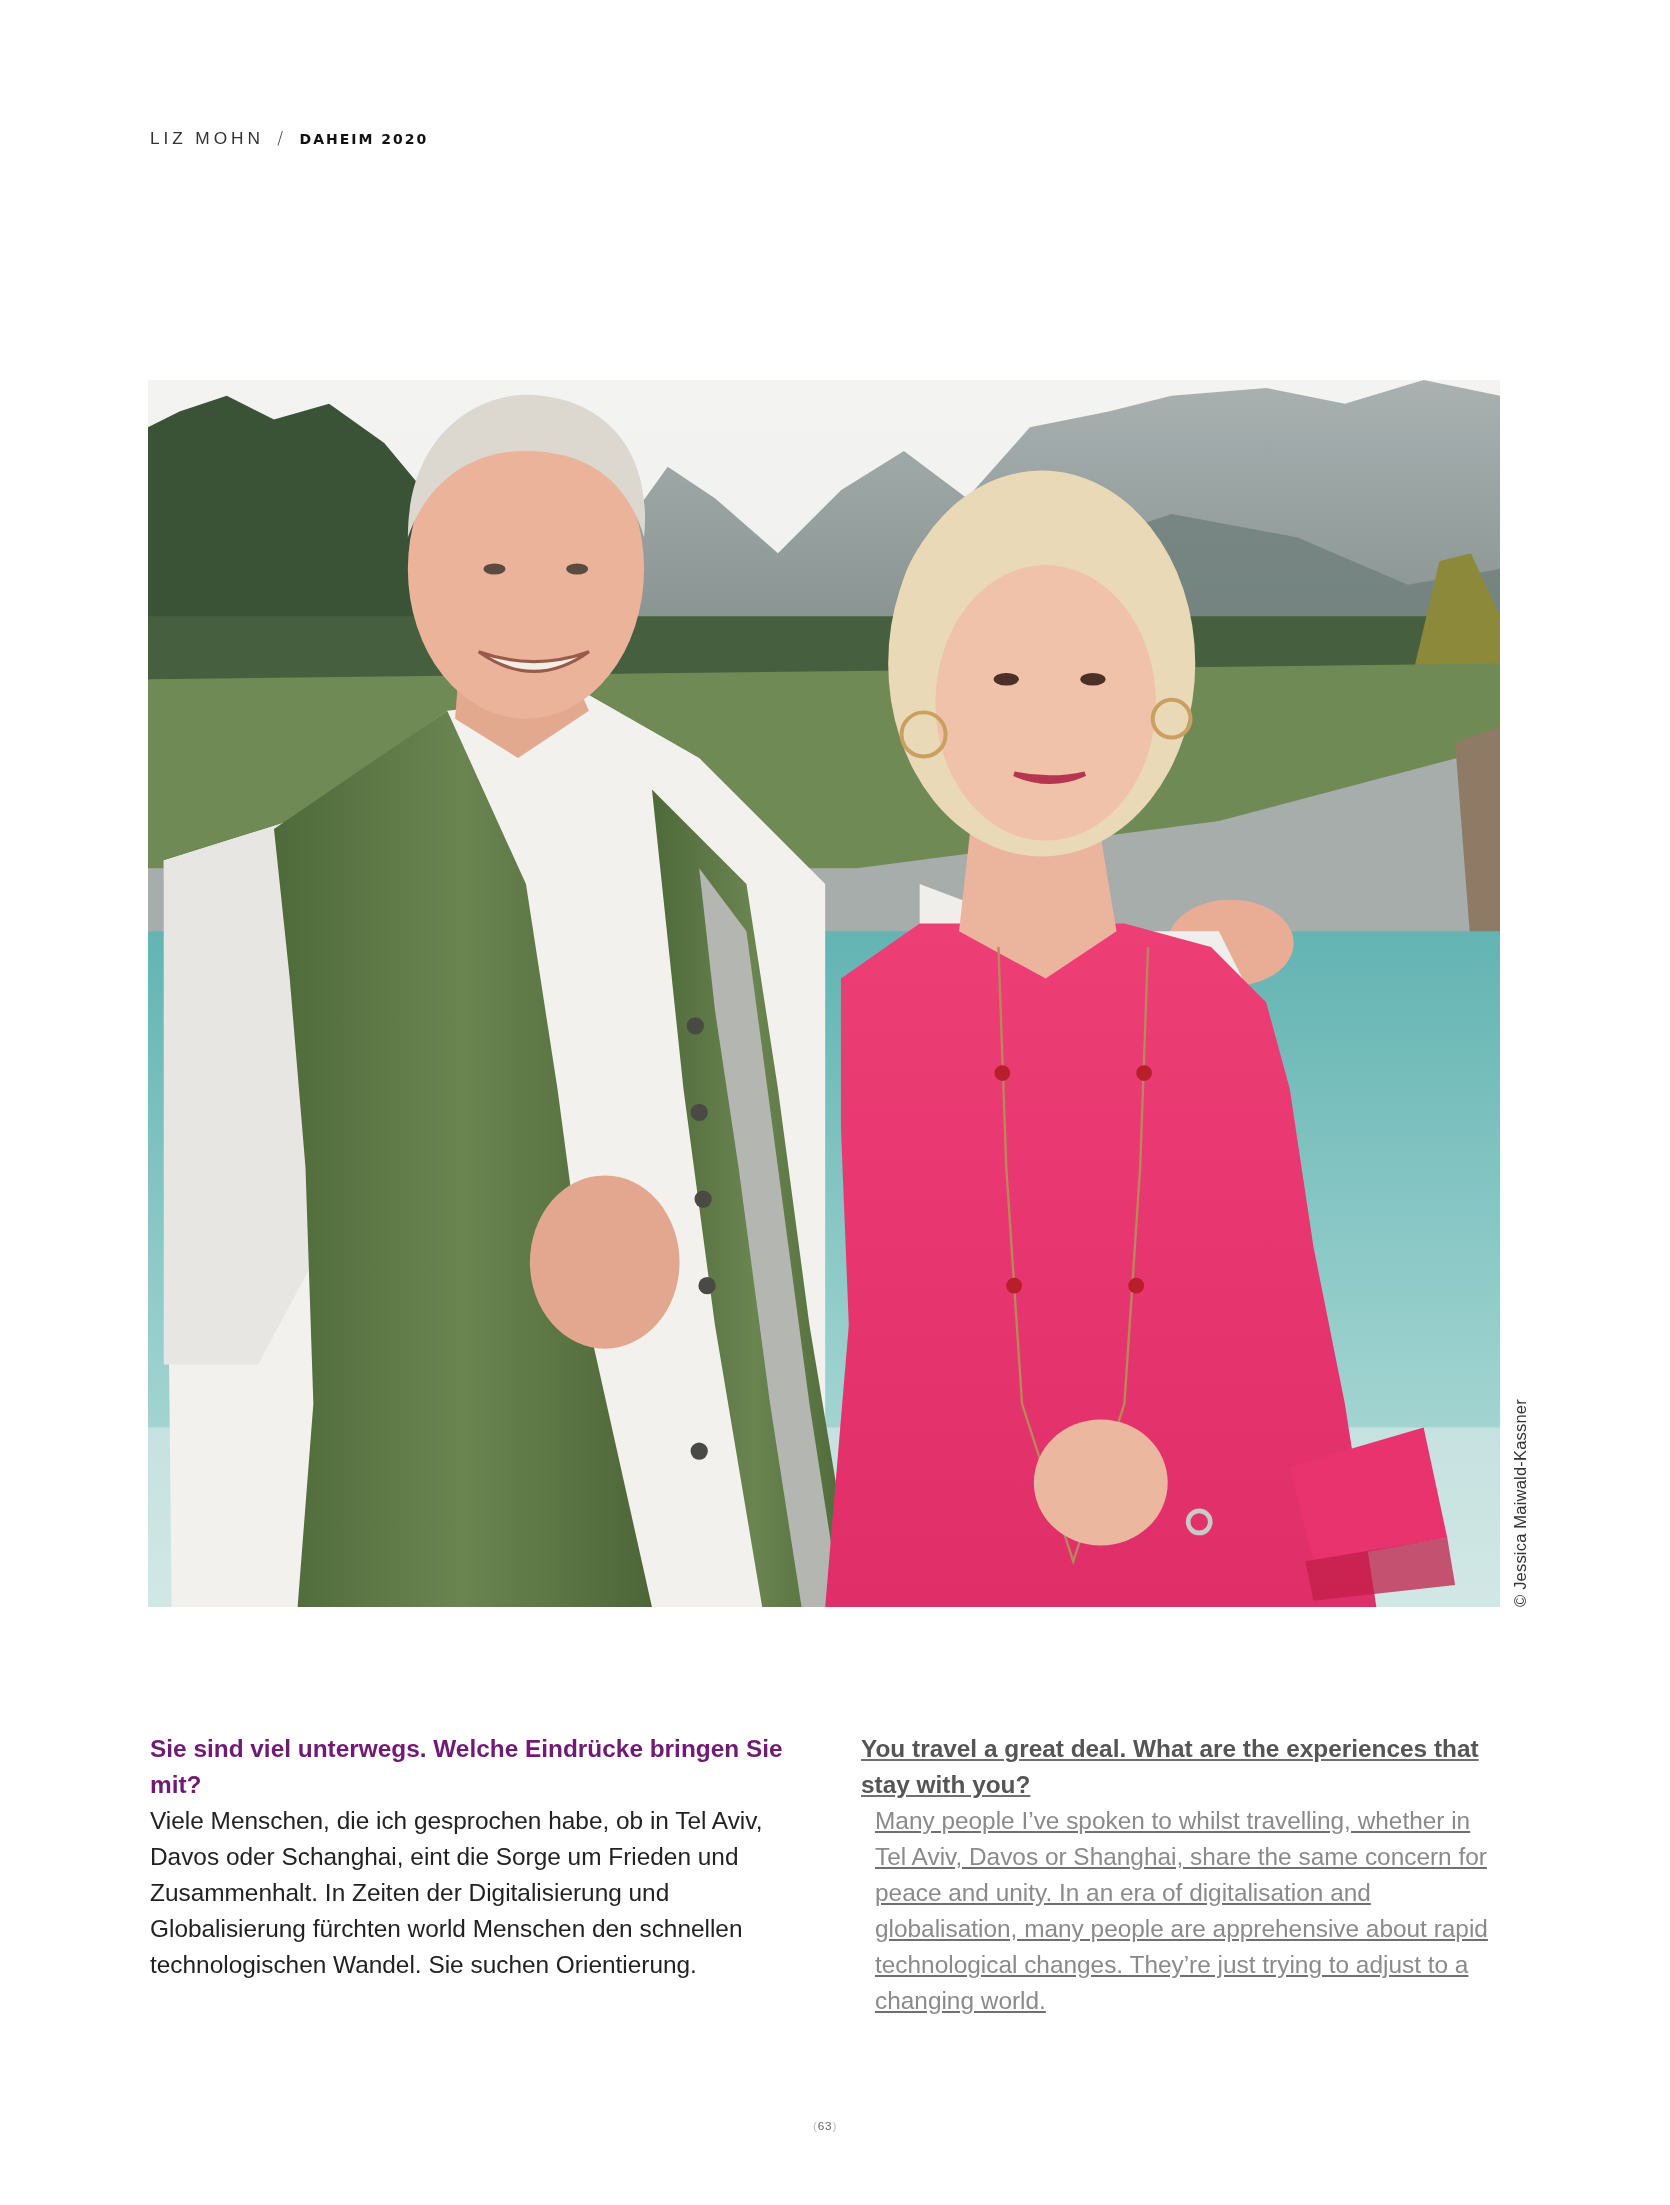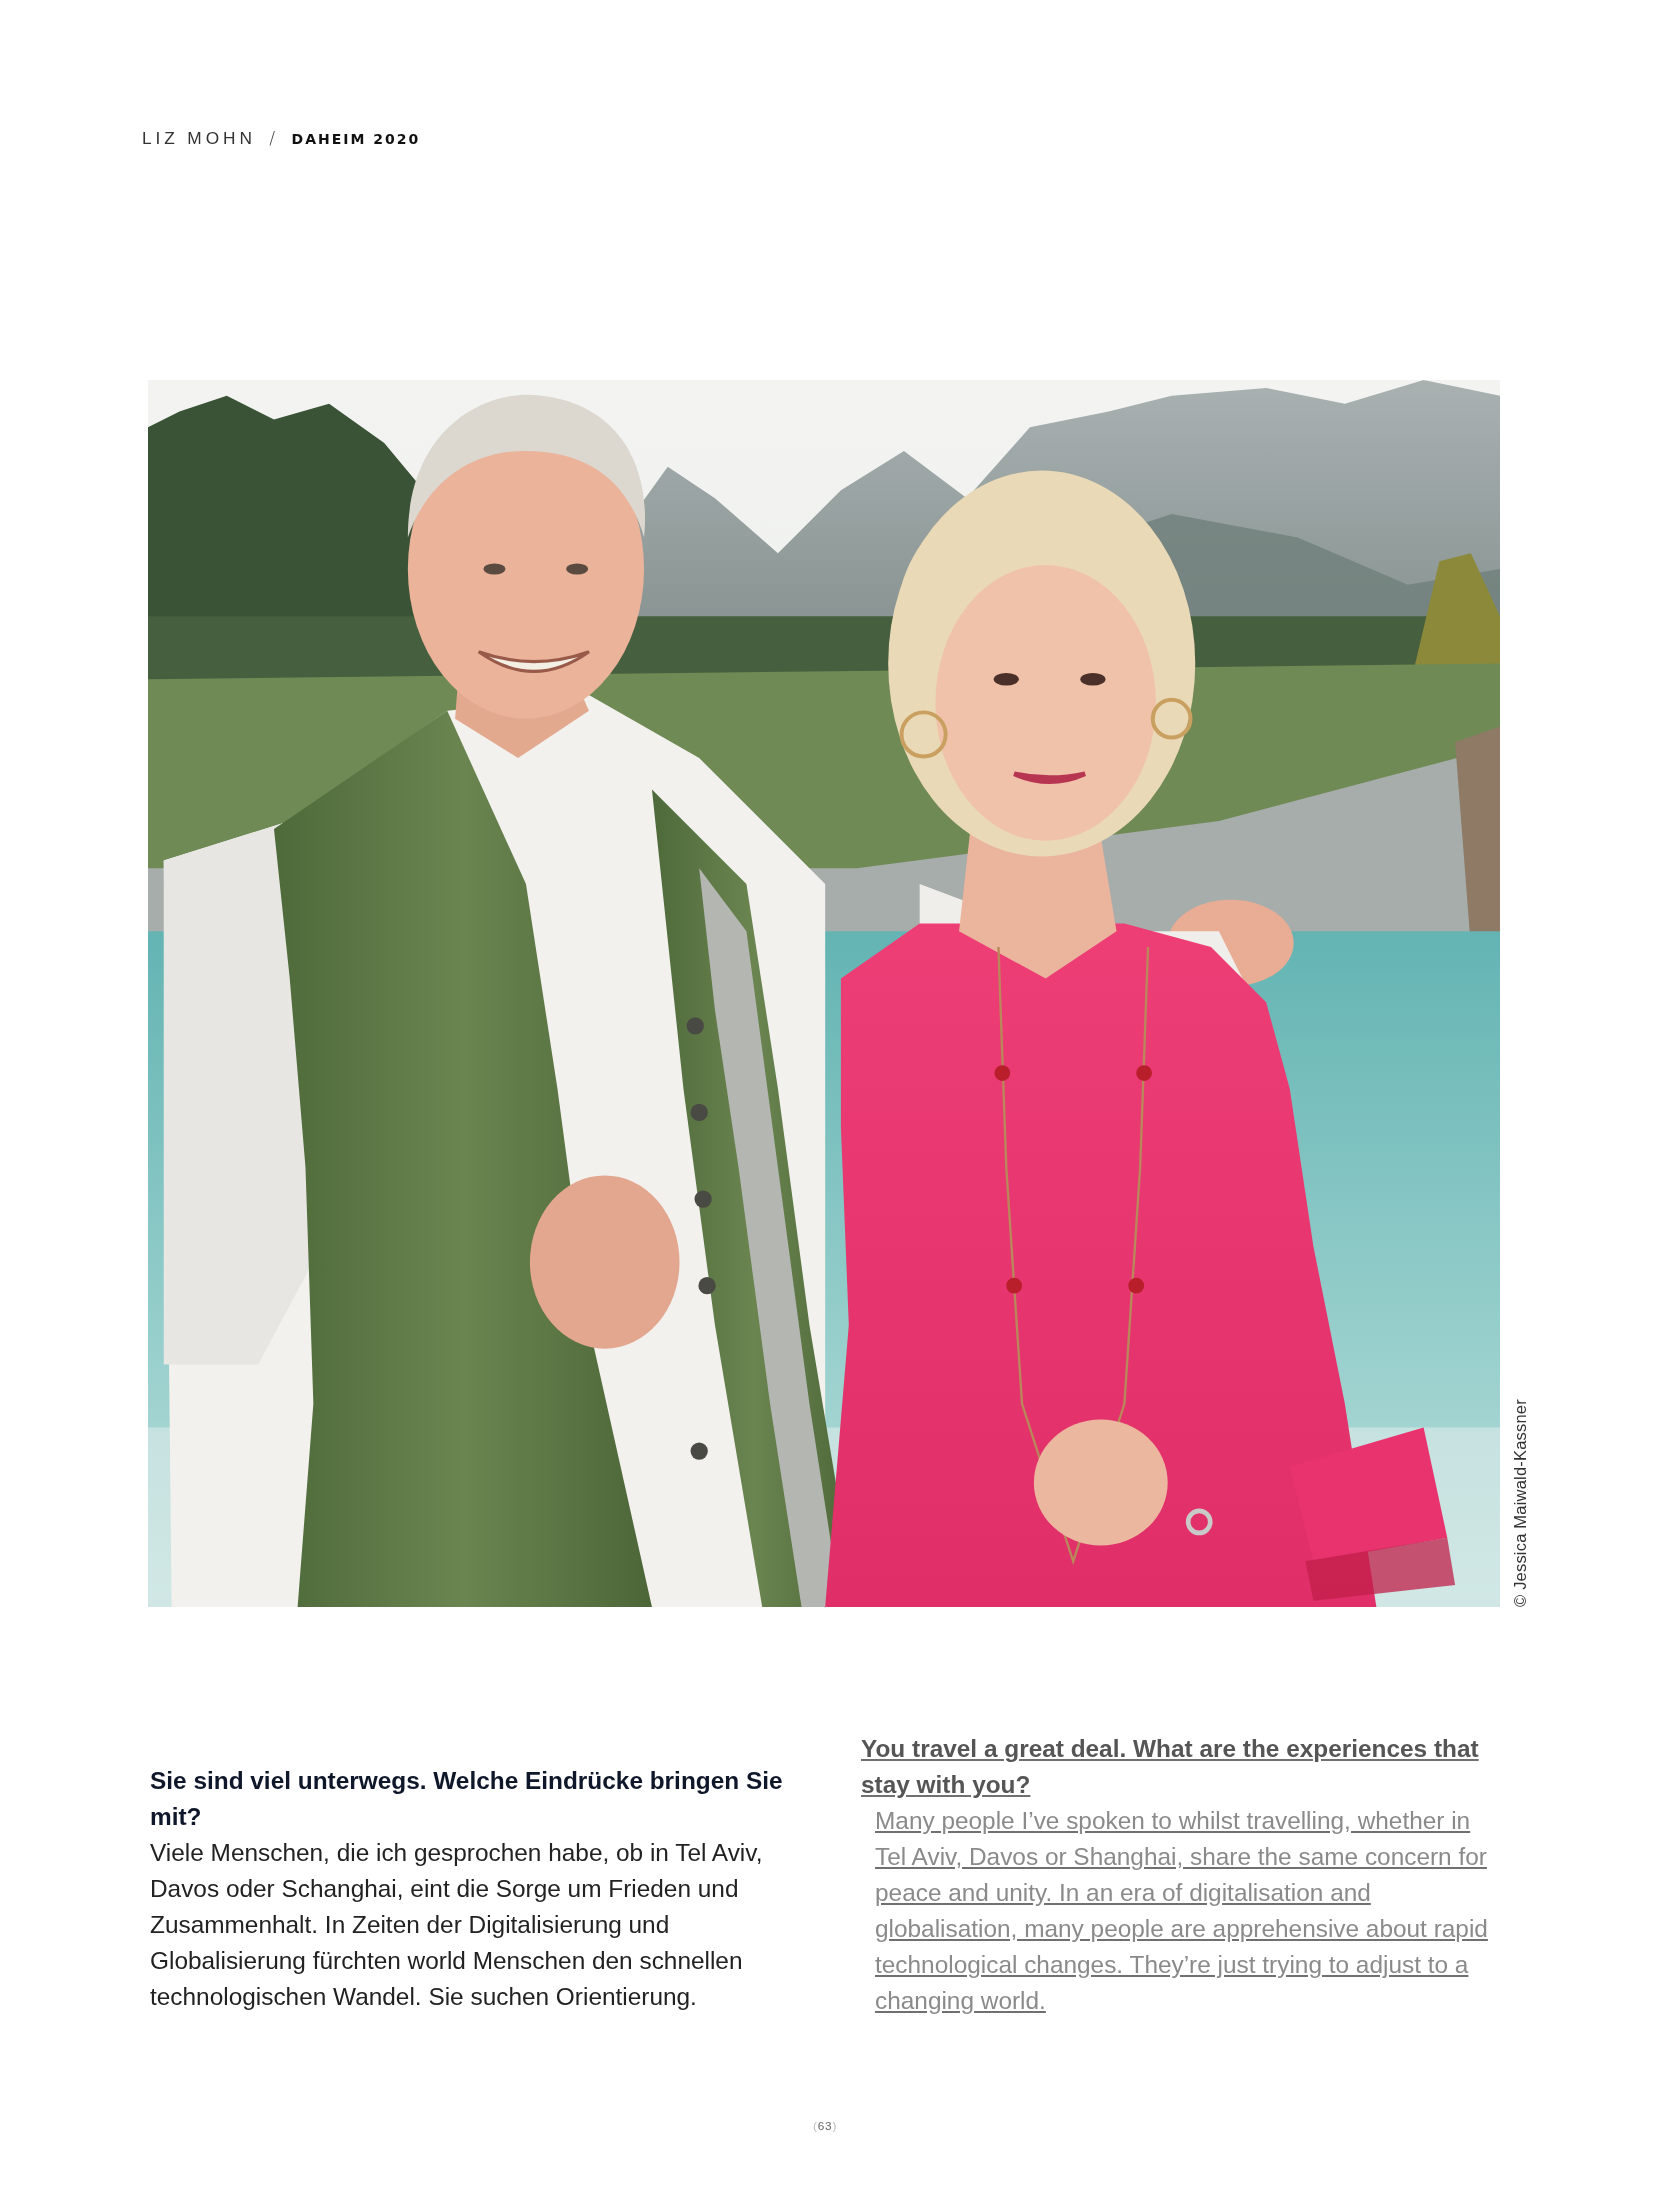--- a/index.html
+++ b/index.html
@@ -1,37 +1,37 @@
 <!DOCTYPE html>
 <html style="font-size:12.6px"><head>
   <meta charset="utf-8">
   <style>
     html, body { margin: 0; padding: 0; background: #ffffff; }
     body { width: 1670px; height: 2205px; position: relative; overflow: hidden;
            font-family: "DejaVu Sans", "Liberation Sans", sans-serif; color: #1a1a1a; }
 
-    .running-head { position: absolute; left: 142px; top: 128px; font-size: 17.3px;
+    .running-head { position: absolute; left: 150px; top: 128px; font-size: 17.3px;
                     letter-spacing: 3.2px; color: #222; white-space: nowrap; }
     .running-head .author { font-weight: 300; font-family: "Liberation Sans", sans-serif; letter-spacing: 3.9px; color:#333; }
     .running-head .slash { font-weight: 300; margin: 0 4.7px; color:#444; }
     .running-head .issue { font-weight: 700; font-size: 14px; letter-spacing: 2px; color:#111; }
 
     .photo { position: absolute; left: 148px; top: 380px; width: 1352px; height: 1227px; overflow: hidden;
              background: #e9edef; }
     .photo svg { display: block; width: 100%; height: 100%; }
 
     .photo-credit { position: absolute; left: 1511px; top: 1607px; transform-origin: 0 0;
                     transform: rotate(-90deg); font-family: "Liberation Sans", sans-serif; font-size: 16.5px;
                     color: #333; white-space: nowrap; letter-spacing: 0.2px; }
 
     .col { position: absolute; top: 1731px; width: 638px; font-family: "Liberation Sans", sans-serif; }
     .col-de { left: 150px; color: #111; }
     .col-en { left: 861px; color: #707070; text-decoration: underline; }
     .col h2 { margin: 0; font-size: 24.4px; line-height: 36px; font-weight: 700; }
-    .col-de h2 { color: #0f172a; margin-top: 32px; }
+    .col-de h2 { color: #701a75; }
     .col-en h2 { color: #555; }
     .col p { margin: 0; font-size: 24.4px; line-height: 36px; font-weight: 400; }
     .col-de p { color: #222; }
     .col-en p { color: #8a8a8a; margin-left: 14px; }
 
     .folio { position: absolute; left: 813px; top: 2119px; font-size: 11.8px; color: #666;
              font-family: "Liberation Sans", sans-serif; letter-spacing: 0.8px; }
     .folio .br { color: #bbb; }
   </style>
 </head>

